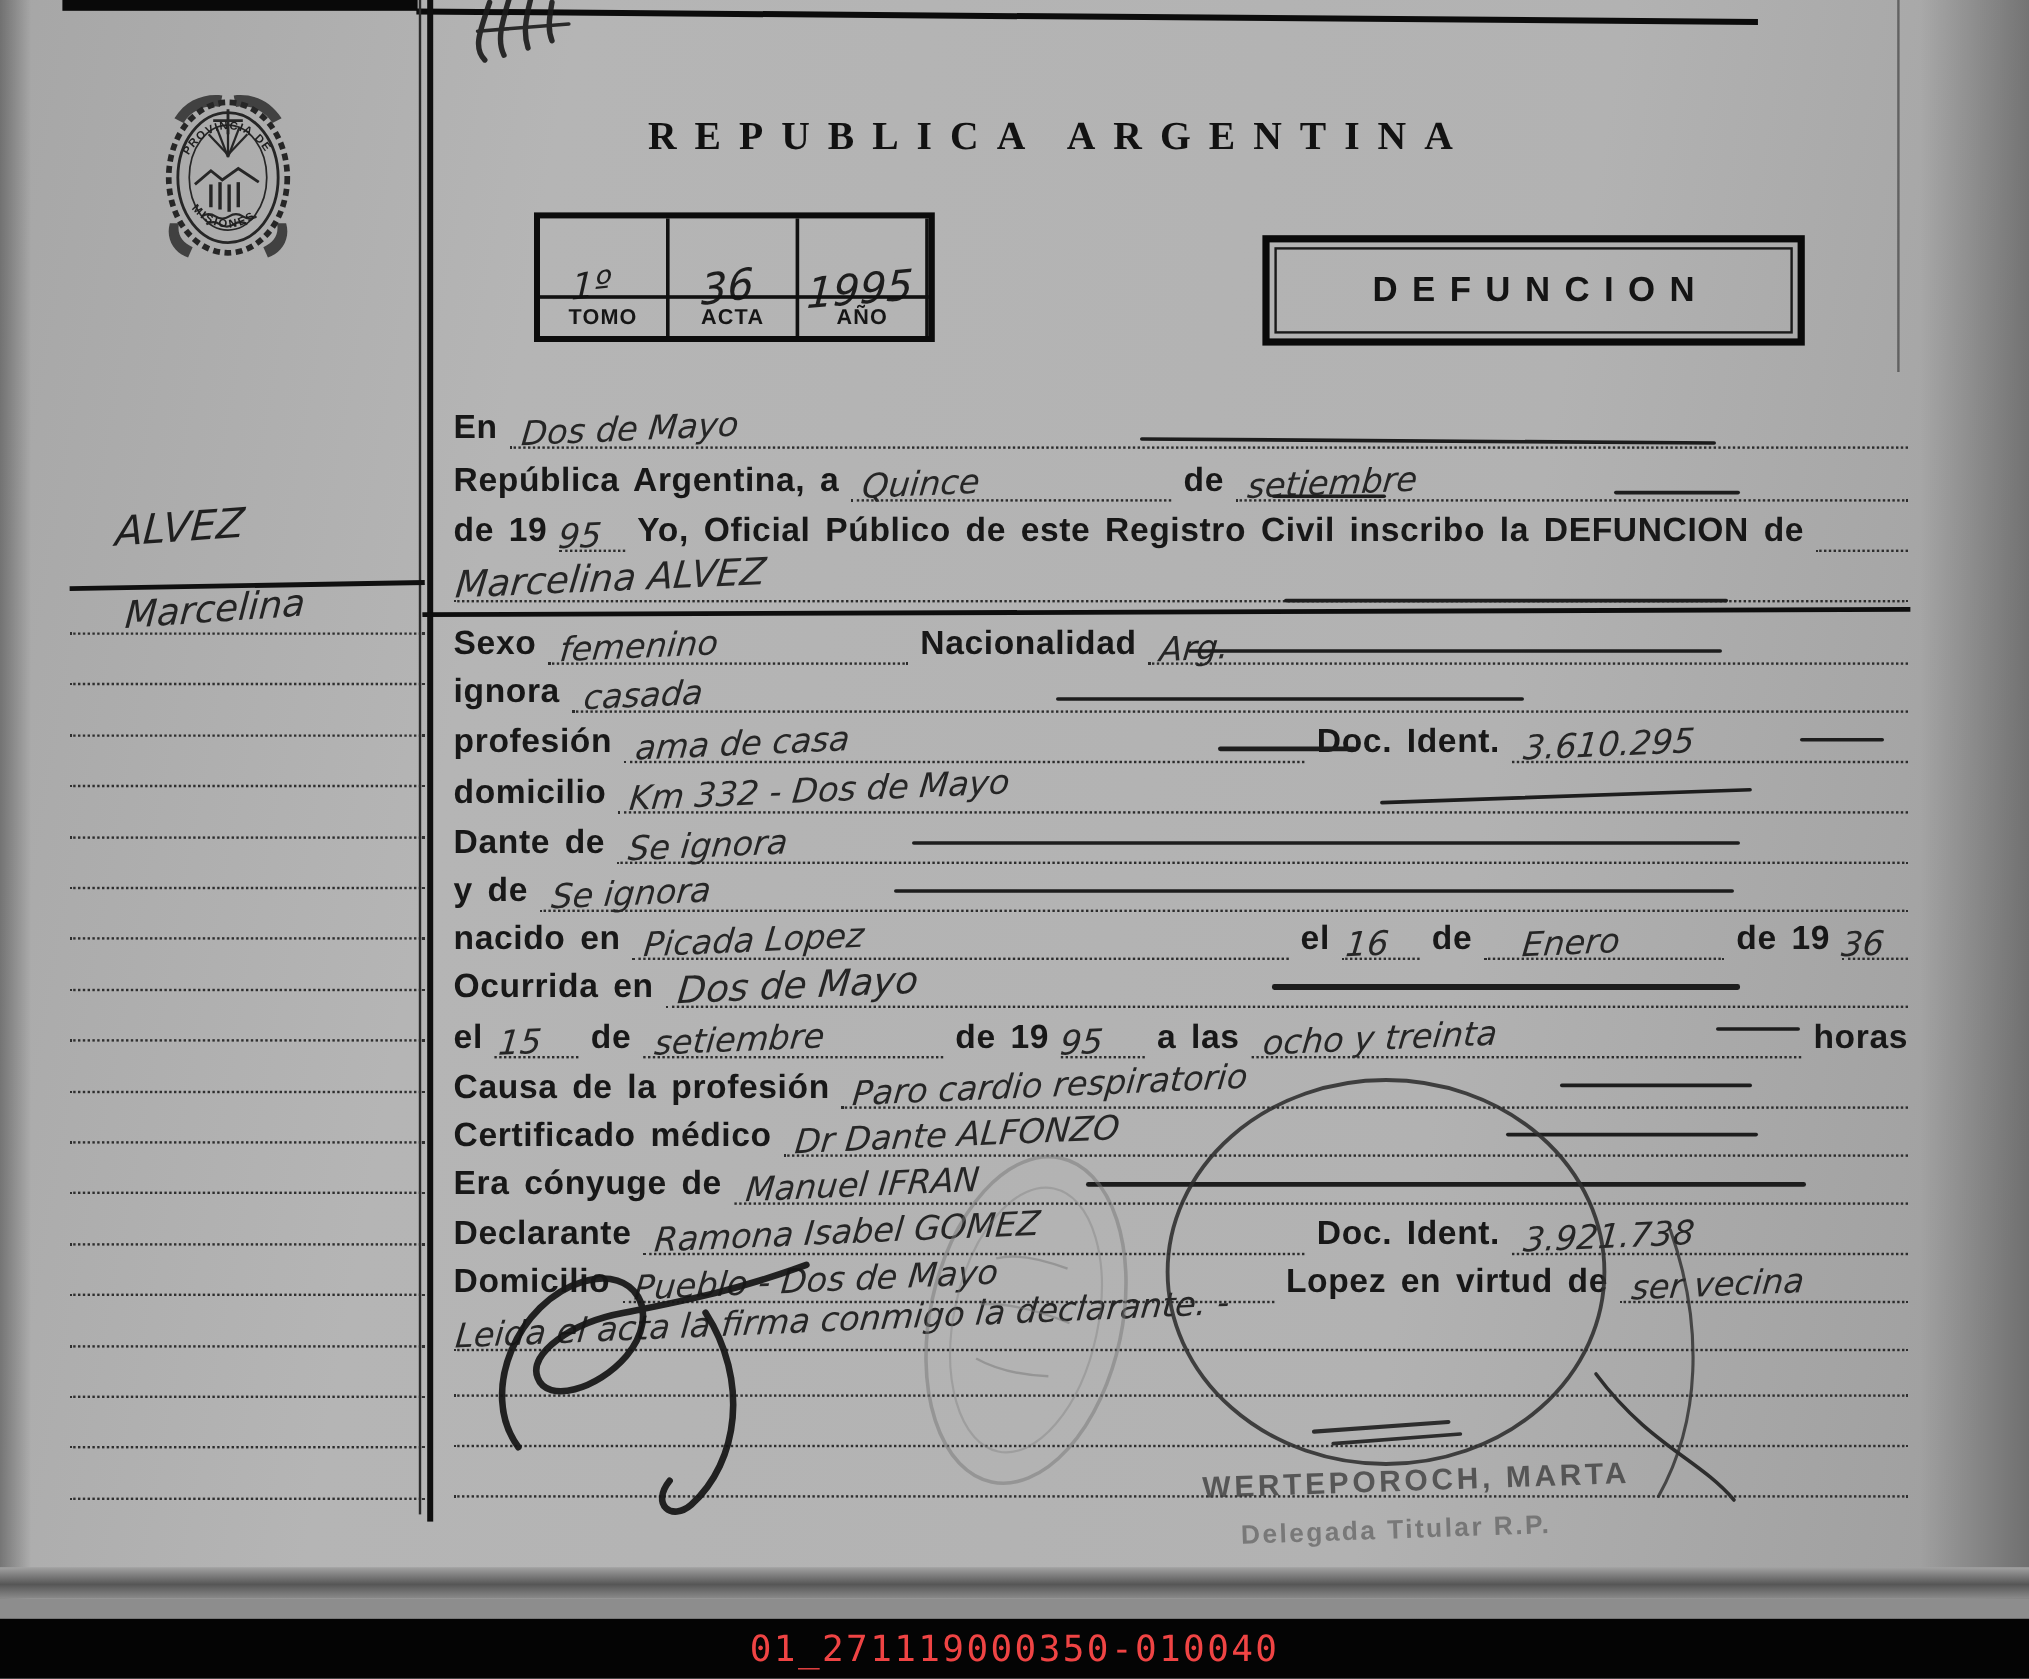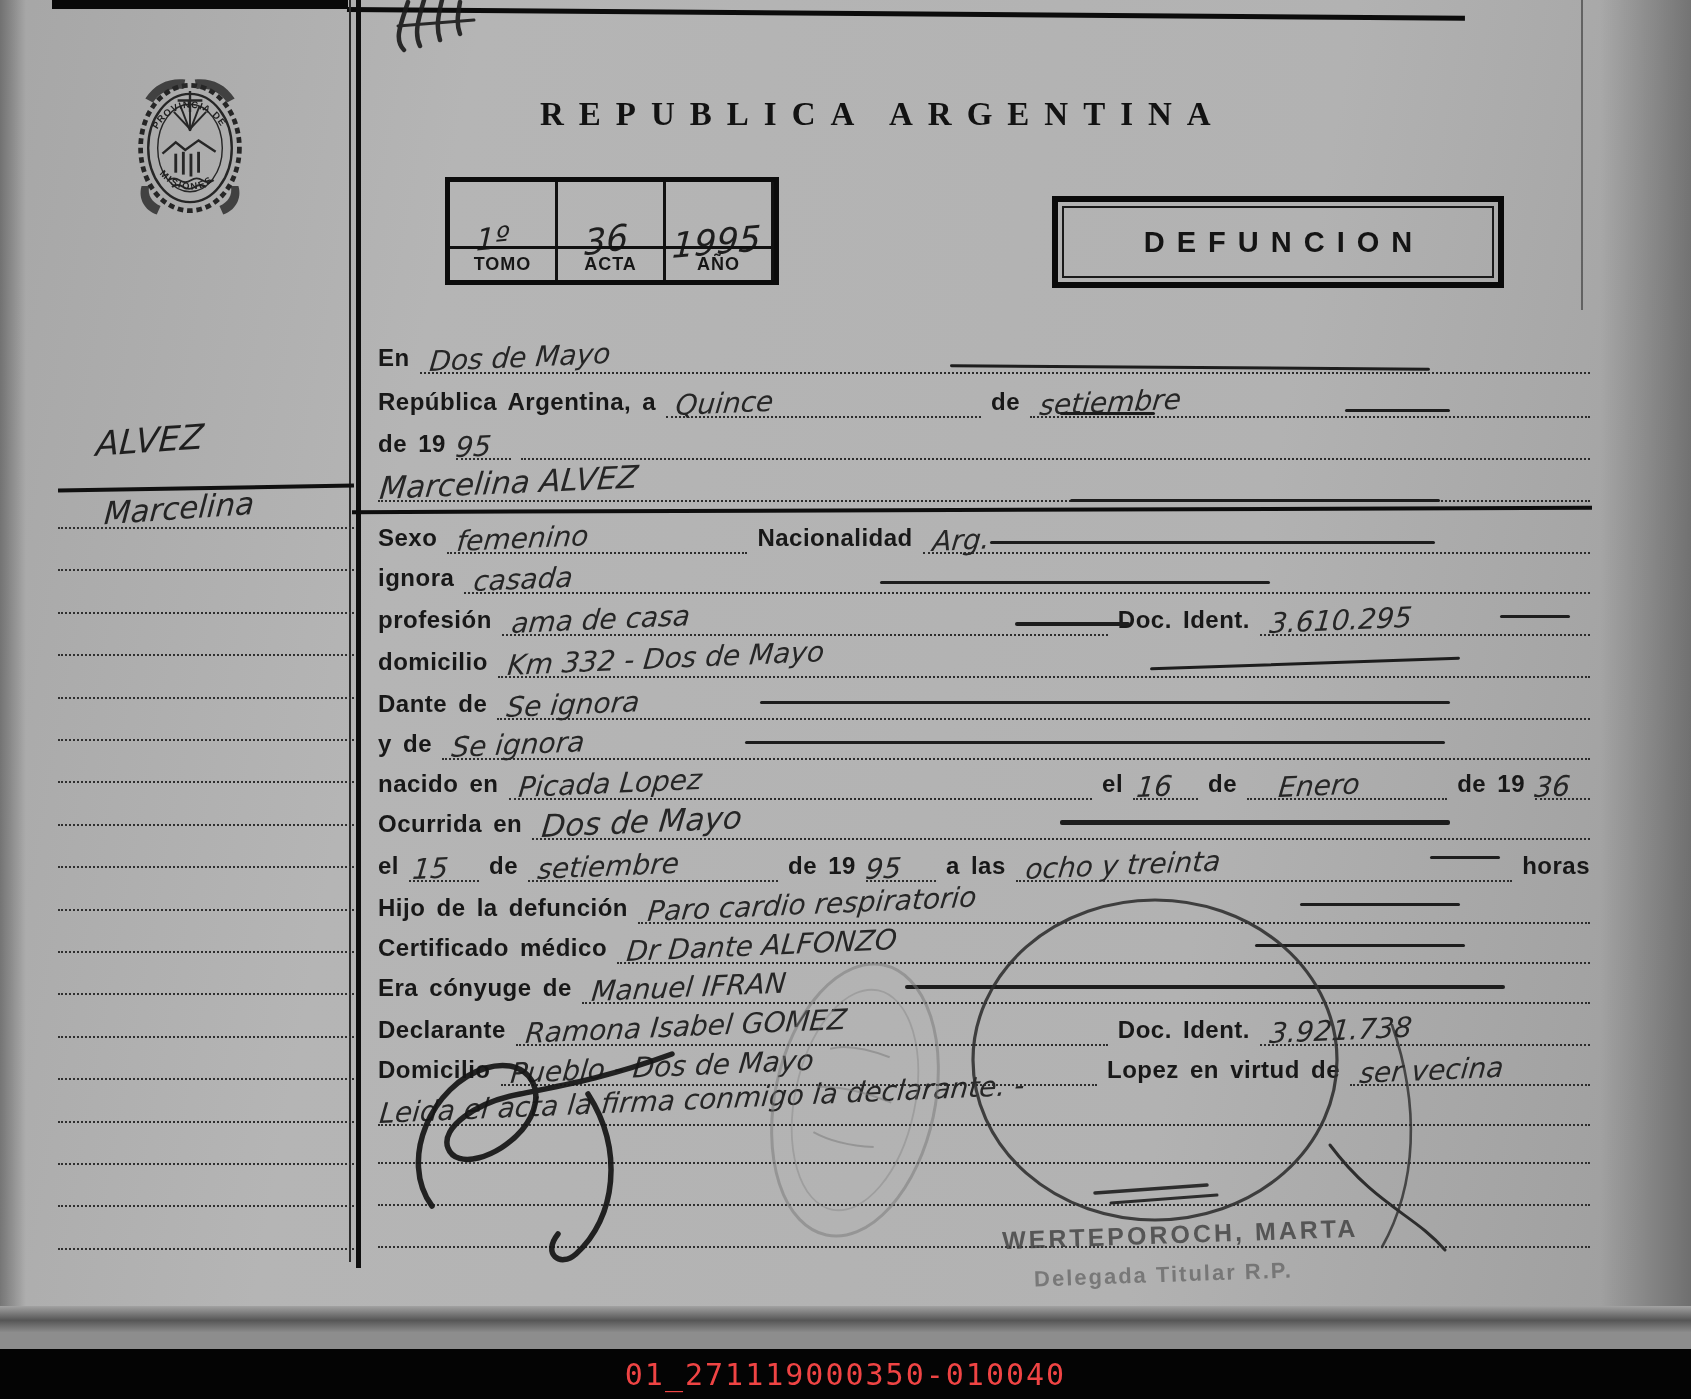--- a/index.html
+++ b/index.html
@@ -30,21 +30,21 @@
   .defuncion-box::before{content:"";position:absolute;inset:4px;border:2px solid #1a1a1a;}
   .defuncion-text{font-weight:bold;font-size:29px;letter-spacing:12px;color:#141414;padding-left:12px;}
   .reg-table{left:445px;top:177px;width:334px;height:108px;border:5px solid #0c0c0c;box-sizing:border-box;display:flex;}
   .reg-cell{flex:1;position:relative;border-right:3px solid #111;}
   .reg-cell:last-child{border-right:none;}
   .reg-mid{position:absolute;left:0;right:0;top:64px;height:3px;background:#111;}
   .reg-label{position:absolute;left:0;right:0;bottom:5px;text-align:center;font-weight:bold;font-size:18px;letter-spacing:1px;color:#161616;}
   .reg-hw{position:absolute;color:#1e1e1e;}
   
   .row{position:absolute;left:378px;width:1212px;height:42px;display:flex;align-items:flex-end;column-gap:10px;}
-  .lbl{font-weight:bold;font-size:24px;letter-spacing:.5px;word-spacing:4px;color:#181818;white-space:nowrap;line-height:1;padding-bottom:4px;text-align:center;}
+  .lbl{font-weight:bold;font-size:28px;letter-spacing:.5px;word-spacing:4px;color:#181818;white-space:nowrap;line-height:1;padding-bottom:4px;text-align:center;}
   .fill{position:relative;border-bottom:2px dotted #2c2c2c;align-self:stretch;}
   .grow{flex:1 1 auto;}
   .hw{position:absolute;left:8px;bottom:-6px;font-family:"DejaVu Sans",sans-serif;font-style:italic;font-size:28px;color:#262626;white-space:nowrap;transform:rotate(-2.5deg) skewX(-8deg);transform-origin:left bottom;}
   .hw-big{font-size:31px;}
   .dotline{position:absolute;left:378px;width:1212px;border-bottom:2px dotted #2f2f2f;height:0;}
   
   .margin-surname{left:96px;top:420px;font-family:"DejaVu Sans",sans-serif;font-style:italic;font-size:34px;color:#1f1f1f;transform:rotate(-4deg) skewX(-8deg);}
   .margin-solid{left:58px;top:486px;width:296px;height:4px;background:#101010;transform:rotate(-1deg);}
   .margin-given{left:104px;top:490px;font-family:"DejaVu Sans",sans-serif;font-style:italic;font-size:31px;color:#242424;transform:rotate(-4deg) skewX(-8deg);}
   .margin-lines{left:58px;top:527px;width:296px;height:760px;}
@@ -177,20 +177,21 @@
     <span class="fill" style="width:560px">
         <span class="hw">setiembre</span>
       </span>
   </div>
 
   <div class="row" style="top:418px">
     <span class="lbl">de 19</span>
     <span class="fill" style="width:55px">
         <span class="hw" style="left:-2px">95</span>
       </span>
+    <span class="lbl">Yo, Oficial Público de este Registro Civil inscribo la DEFUNCION de</span>
     <span class="fill grow"></span>
   </div>
 
   <div class="row" style="top:460px">
     <span class="fill grow">
         <span class="hw hw-big" style="left:0">Marcelina ALVEZ</span>
       </span>
   </div>
 
   <div class="abs thick-rule"></div>
@@ -285,21 +286,21 @@
         <span class="hw" style="left:-2px">95</span>
       </span>
     <span class="lbl">a las</span>
     <span class="fill grow">
         <span class="hw">ocho y treinta</span>
       </span>
     <span class="lbl">horas</span>
   </div>
 
   <div class="row" style="top:882px">
-    <span class="lbl">Hijo de la defunción</span>
+    <span class="lbl">Causa de la profesión</span>
     <span class="fill grow">
         <span class="hw">Paro cardio respiratorio</span>
       </span>
   </div>
 
   <div class="row" style="top:922px">
     <span class="lbl">Certificado médico</span>
     <span class="fill grow">
         <span class="hw">Dr Dante ALFONZO</span>
       </span>

